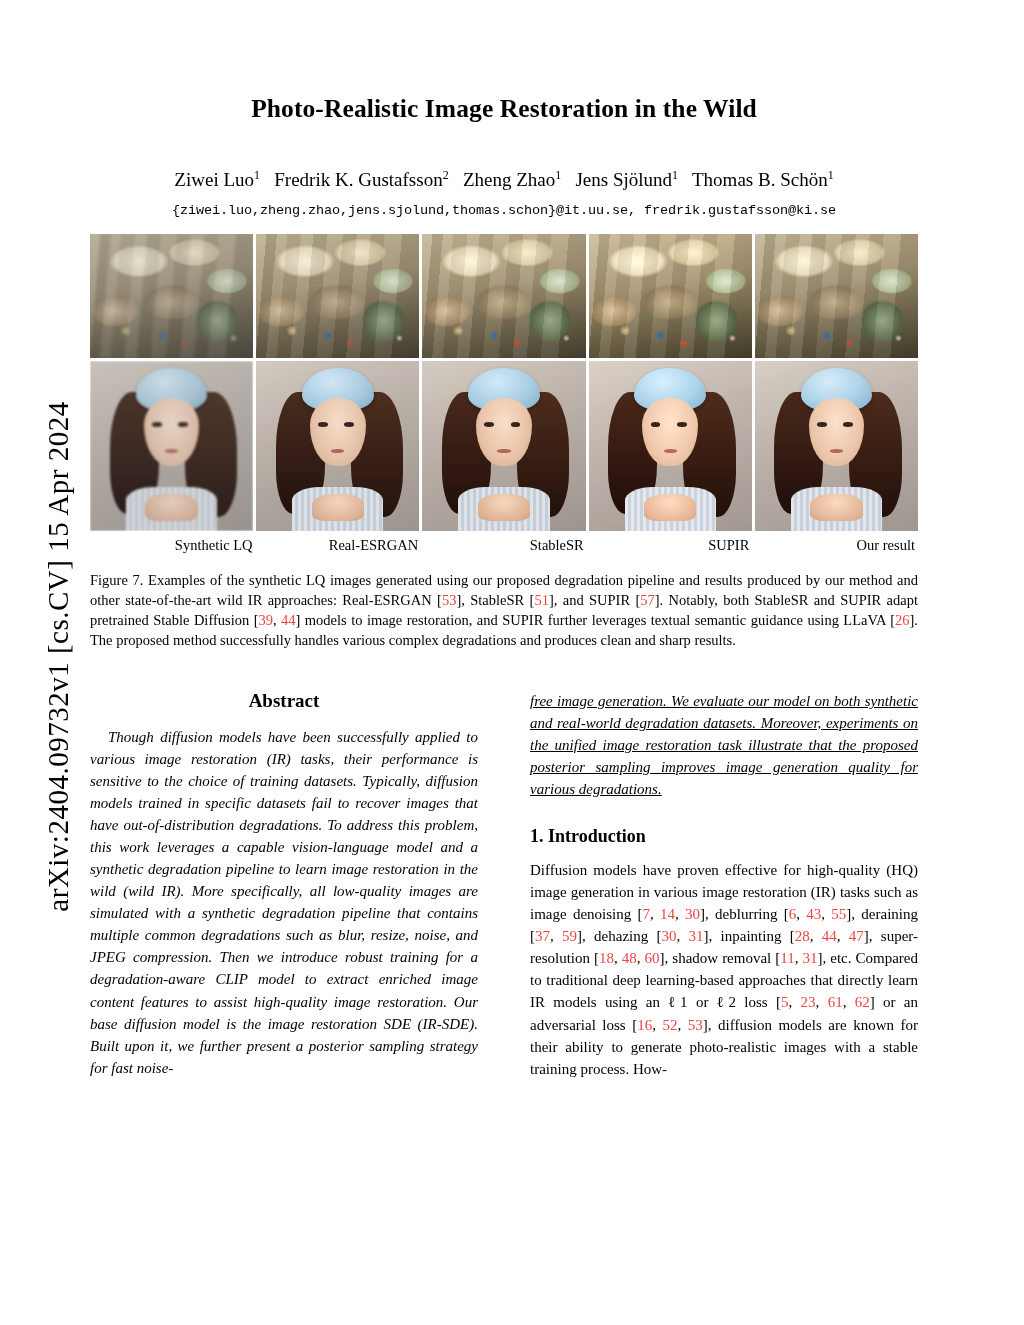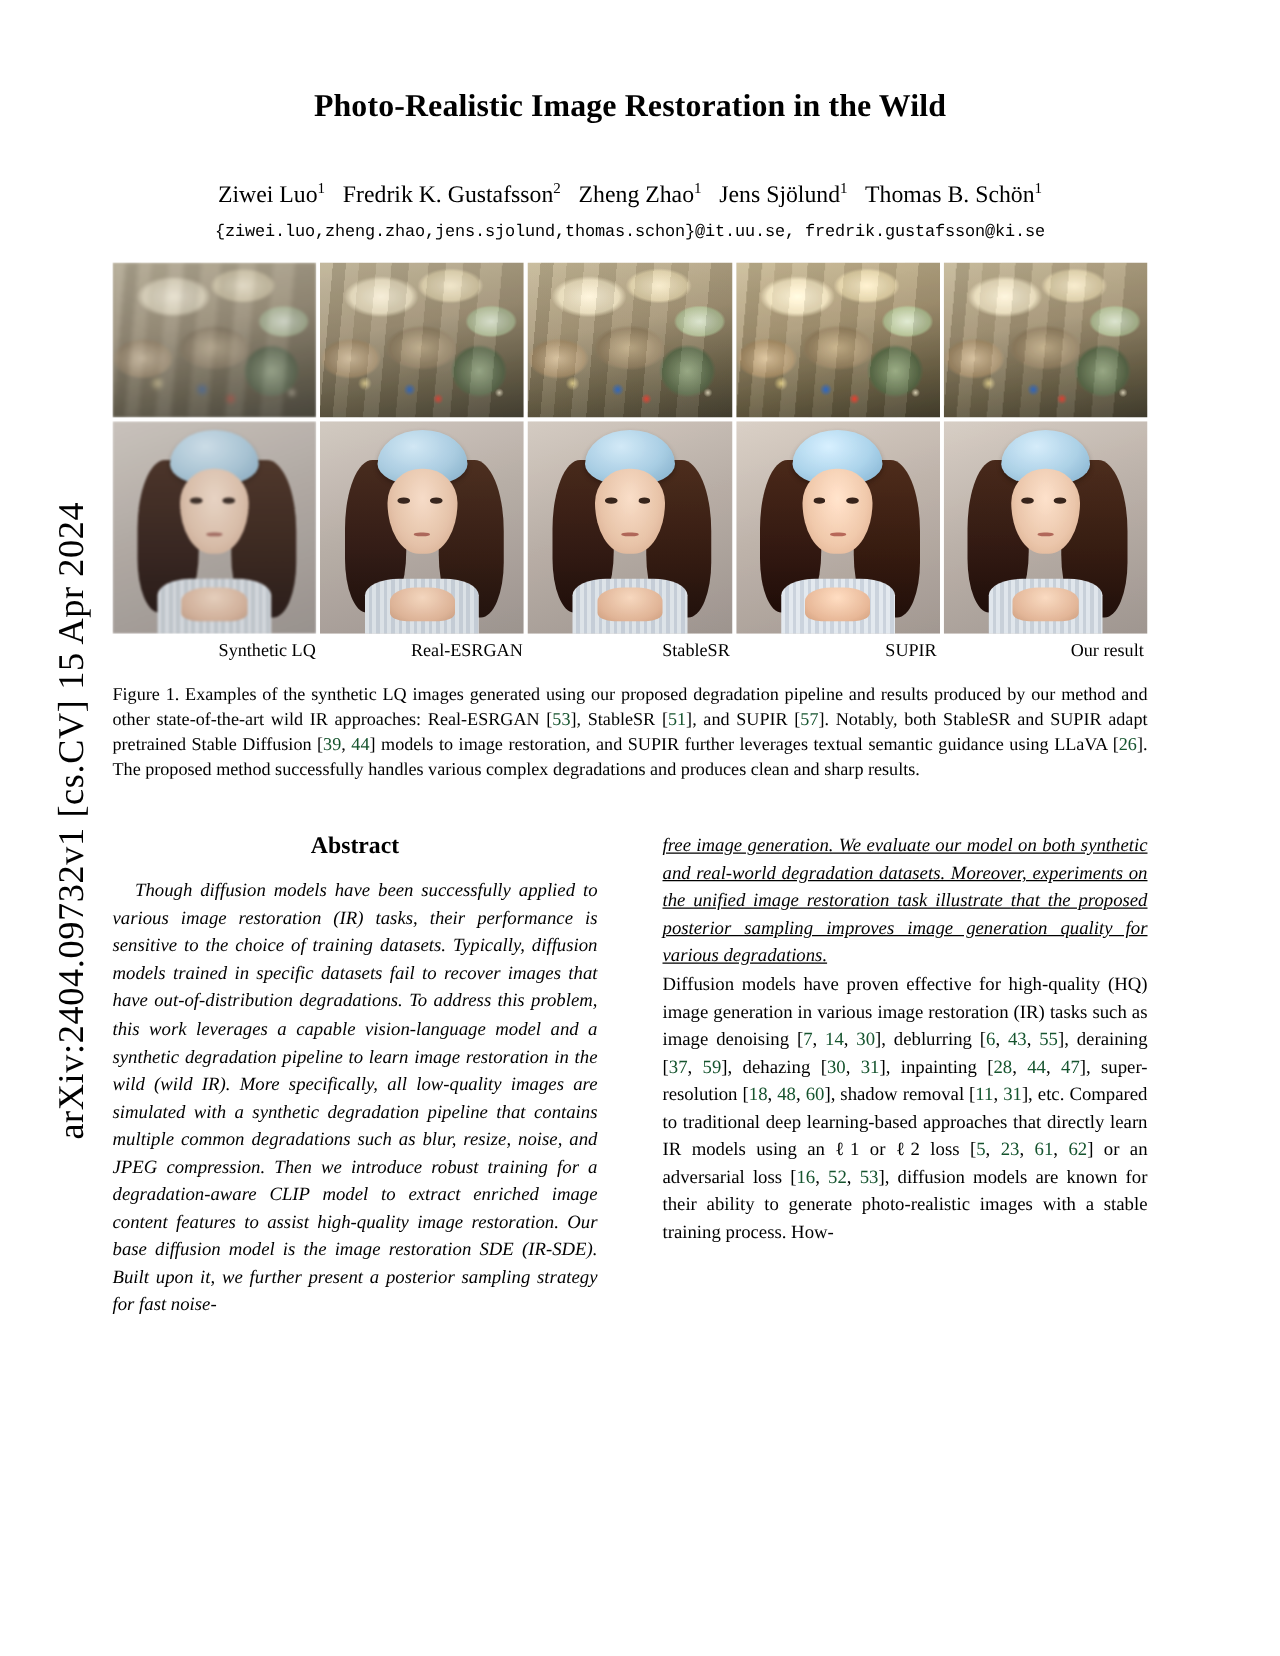--- a/index.html
+++ b/index.html
@@ -37,21 +37,21 @@
     top: 0;
     width: 828px;
     height: 1325px;
   }
 
   .title {
     text-align: center;
     font-size: 25.5px;
     font-weight: bold;
     line-height: 1.35;
-    margin-top: 68px;
+    margin-top: 92px;
     letter-spacing: 0.1px;
   }
 
   .authors {
     text-align: center;
     font-size: 19px;
     margin-top: 40px;
     line-height: 1.45;
   }
   .authors sup { font-size: 12px; vertical-align: super; }
@@ -224,21 +224,21 @@
   }
 
   .caption {
     margin-top: 16px;
     font-size: 14.5px;
     line-height: 1.38;
     text-align: justify;
     width: 828px;
   }
   .caption b { font-weight: normal; }
-  .ref { color: #14532d; }
+  .ref { color: #ef4444; }
 
   
   .cols {
     display: flex;
     margin-top: 40px;
     width: 828px;
     gap: 52px;
   }
   .col { width: 395px; }
 
@@ -380,31 +380,32 @@
 
     <div class="fig-labels">
       <div>Synthetic LQ</div>
       <div>Real-ESRGAN</div>
       <div>StableSR</div>
       <div>SUPIR</div>
       <div>Our result</div>
     </div>
 
     <div class="caption">
-      <b>Figure 1.</b>
+      <b>Figure 7.</b>
       <span>Examples of the synthetic LQ images generated using our proposed degradation pipeline and results produced by our method and other state-of-the-art wild IR approaches: Real-ESRGAN [</span><span class="ref">53</span><span>], StableSR [</span><span class="ref">51</span><span>], and SUPIR [</span><span class="ref">57</span><span>]. Notably, both StableSR and SUPIR adapt pretrained Stable Diffusion [</span><span class="ref">39</span><span>, </span><span class="ref">44</span><span>] models to image restoration, and SUPIR further leverages textual semantic guidance using LLaVA [</span><span class="ref">26</span><span>]. The proposed method successfully handles various complex degradations and produces clean and sharp results.</span>
     </div>
   </div>
 
   <div class="cols">
     <div class="col">
       <h2 class="section-head">Abstract</h2>
       <p class="abs">Though diffusion models have been successfully applied to various image restoration (IR) tasks, their performance is sensitive to the choice of training datasets. Typically, diffusion models trained in specific datasets fail to recover images that have out-of-distribution degradations. To address this problem, this work leverages a capable vision-language model and a synthetic degradation pipeline to learn image restoration in the wild (wild IR). More specifically, all low-quality images are simulated with a synthetic degradation pipeline that contains multiple common degradations such as blur, resize, noise, and JPEG compression. Then we introduce robust training for a degradation-aware CLIP model to extract enriched image content features to assist high-quality image restoration. Our base diffusion model is the image restoration SDE (IR-SDE). Built upon it, we further present a posterior sampling strategy for fast noise-</p>
     </div>
     <div class="col">
       <p class="abs cont">free image generation. We evaluate our model on both synthetic and real-world degradation datasets. Moreover, experiments on the unified image restoration task illustrate that the proposed posterior sampling improves image generation quality for various degradations.</p>
+      <h2 class="num-head">1. Introduction</h2>
       <p class="body">
         <span>Diffusion models have proven effective for high-quality (HQ) image generation in various image restoration (IR) tasks such as image denoising [</span><span class="ref">7</span><span>, </span><span class="ref">14</span><span>, </span><span class="ref">30</span><span>], deblurring [</span><span class="ref">6</span><span>, </span><span class="ref">43</span><span>, </span><span class="ref">55</span><span>], deraining [</span><span class="ref">37</span><span>, </span><span class="ref">59</span><span>], dehazing [</span><span class="ref">30</span><span>, </span><span class="ref">31</span><span>], inpainting [</span><span class="ref">28</span><span>, </span><span class="ref">44</span><span>, </span><span class="ref">47</span><span>], super-resolution [</span><span class="ref">18</span><span>, </span><span class="ref">48</span><span>, </span><span class="ref">60</span><span>], shadow removal [</span><span class="ref">11</span><span>, </span><span class="ref">31</span><span>], etc. Compared to traditional deep learning-based approaches that directly learn IR models using an ℓ1 or ℓ2 loss [</span><span class="ref">5</span><span>, </span><span class="ref">23</span><span>, </span><span class="ref">61</span><span>, </span><span class="ref">62</span><span>] or an adversarial loss [</span><span class="ref">16</span><span>, </span><span class="ref">52</span><span>, </span><span class="ref">53</span><span>], diffusion models are known for their ability to generate photo-realistic images with a stable training process. How-</span>
       </p>
     </div>
   </div>
 
 </div>
 
 </body></html>

